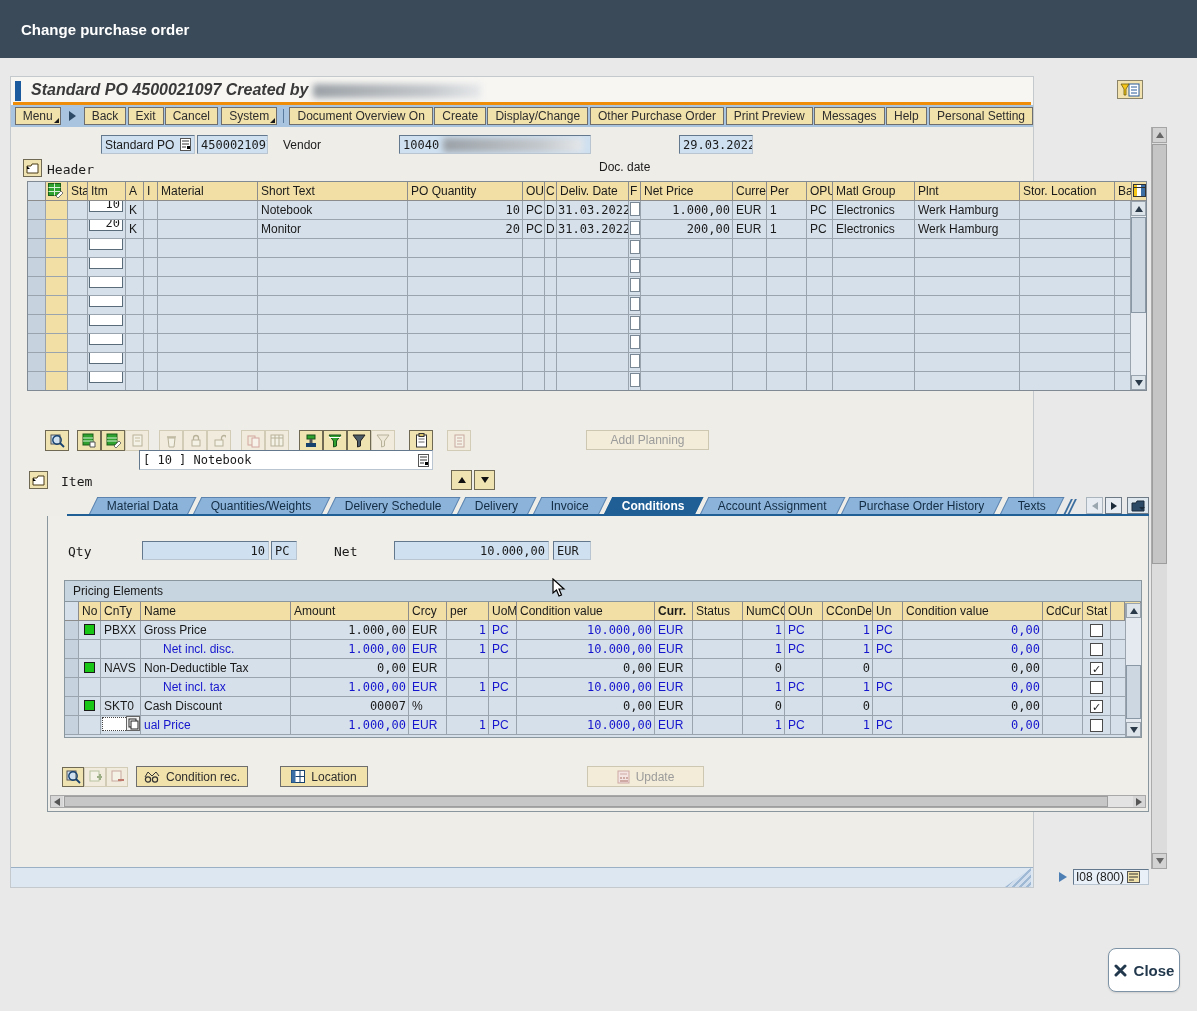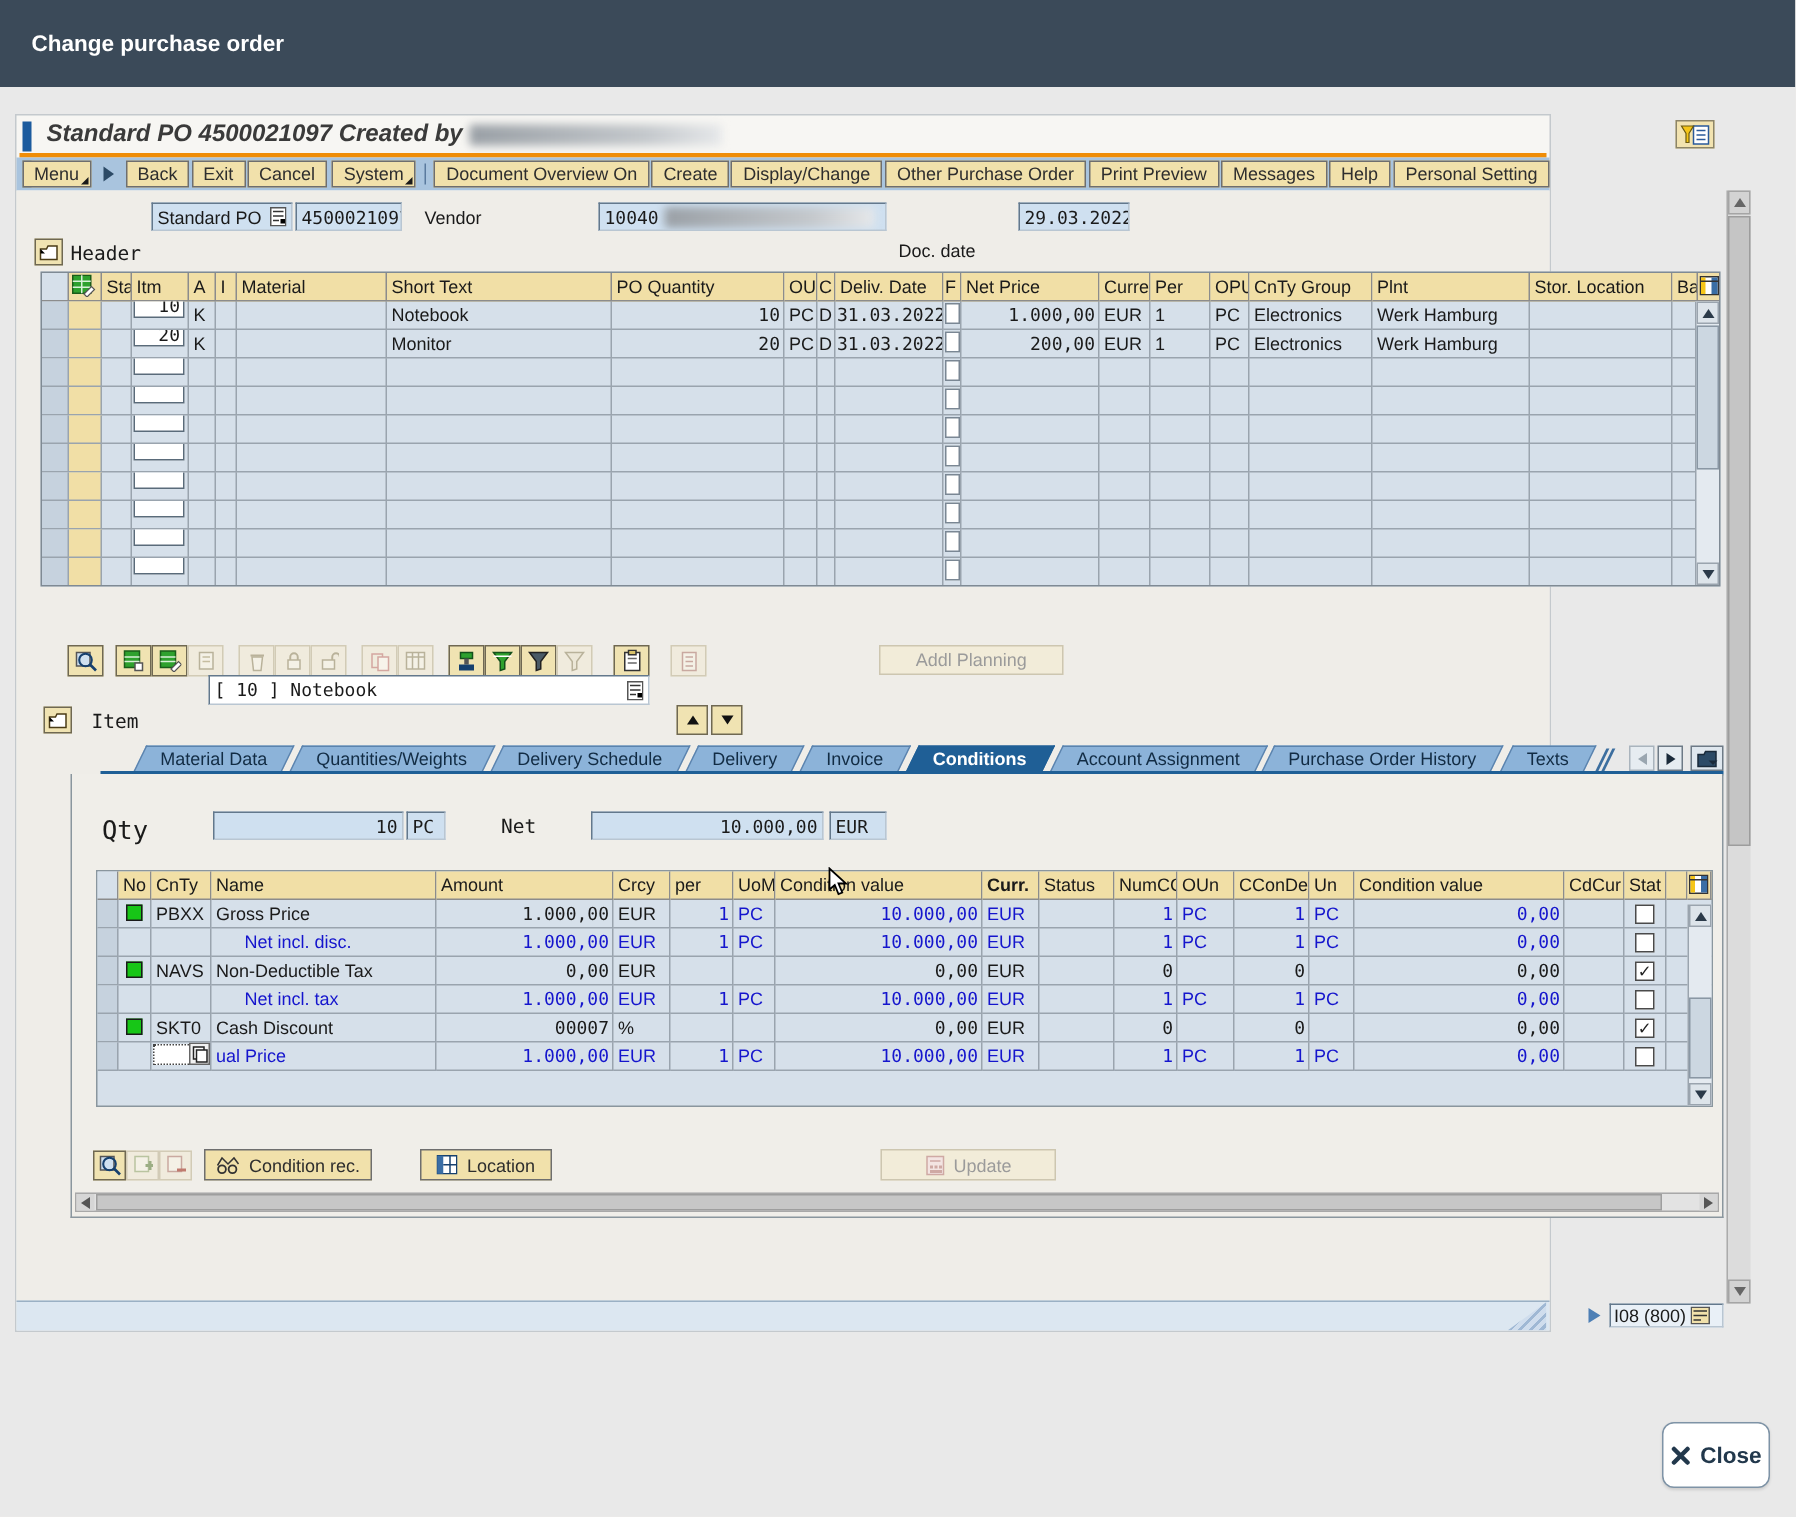--- a/index.html
+++ b/index.html
@@ -247,21 +247,21 @@
           <div class="gh" style="width:150px;">Short Text</div>
           <div class="gh" style="width:115px;">PO Quantity</div>
           <div class="gh" style="width:22px;">OUr</div>
           <div class="gh" style="width:12px;padding-left:1px;">C</div>
           <div class="gh" style="width:72px;">Deliv. Date</div>
           <div class="gh" style="width:12px;padding-left:1px;">F</div>
           <div class="gh" style="width:92px;">Net Price</div>
           <div class="gh" style="width:34px;">Curren</div>
           <div class="gh" style="width:40px;">Per</div>
           <div class="gh" style="width:26px;">OPU</div>
-          <div class="gh" style="width:82px;">CnTy Group</div>
+          <div class="gh" style="width:82px;">Matl Group</div>
           <div class="gh" style="width:105px;">Plnt</div>
           <div class="gh" style="width:95px;">Stor. Location</div>
           <div class="gh" style="width:17px;">Ba</div>
           <div class="gh" style="width:16px;padding:2px 0 0 1px;">
             <svg width="13" height="13" viewBox="0 0 13 13">
                 <rect x="0.5" y="0.5" width="12" height="12" fill="#fff" stroke="#333"></rect>
                 <rect x="1" y="1" width="3" height="11" fill="#f5c518"></rect>
                 <rect x="8" y="1" width="4" height="11" fill="#3a6ea5"></rect>
                 <line x1="0.5" y1="3.5" x2="12.5" y2="3.5" stroke="#333"></line>
               </svg>
@@ -731,36 +731,37 @@
       <div class="tab-nav" style="left:1116px;top:370px;width:22px;background:#dfe7ee;">
         <svg width="15" height="12" viewBox="0 0 15 12">
             <path d="M1 3 L5 3 L6 1 L13 1 L13 11 L1 11 Z" fill="#2c4a66" stroke="#1a2a3a"></path>
             <path d="M8 7 L14 7 L11 10 Z" fill="#1a2a3a"></path>
           </svg>
       </div>
       <div class="tabline" style="left:56px;top:387px;width:1082px;"></div>
 
       <div class="panel" style="left:36px;top:389px;width:1102px;height:296px;">
 
-        <div class="lbl mono" style="left:20px;top:28px;font-size:17px;">Qty</div>
+        <div class="lbl mono" style="left:20px;top:28px;font-size:13px;">Qty</div>
         <div class="fld rt" style="left:94px;top:25px;width:127px;">
             <span>10</span>
           </div>
         <div class="fld" style="left:223px;top:25px;width:26px;">
             <span>PC</span>
           </div>
         <div class="lbl mono" style="left:286px;top:28px;font-size:13px;">Net</div>
         <div class="fld rt" style="left:346px;top:25px;width:155px;">
             <span>10.000,00</span>
           </div>
         <div class="fld" style="left:505px;top:25px;width:38px;">
             <span>EUR</span>
           </div>
 
         <div class="pgroup" style="left:16px;top:64px;width:1078px;height:158px;">
+          <div class="ptitle">Pricing Elements</div>
 
           <div class="ghead">
             <div class="gh" style="width:14px;background:#d6e0ea;"></div>
             <div class="gh" style="width:22px;">No</div>
             <div class="gh" style="width:40px;">CnTy</div>
             <div class="gh" style="width:150px;">Name</div>
             <div class="gh" style="width:118px;">Amount</div>
             <div class="gh" style="width:38px;">Crcy</div>
             <div class="gh" style="width:42px;">per</div>
             <div class="gh" style="width:28px;">UoM</div>

